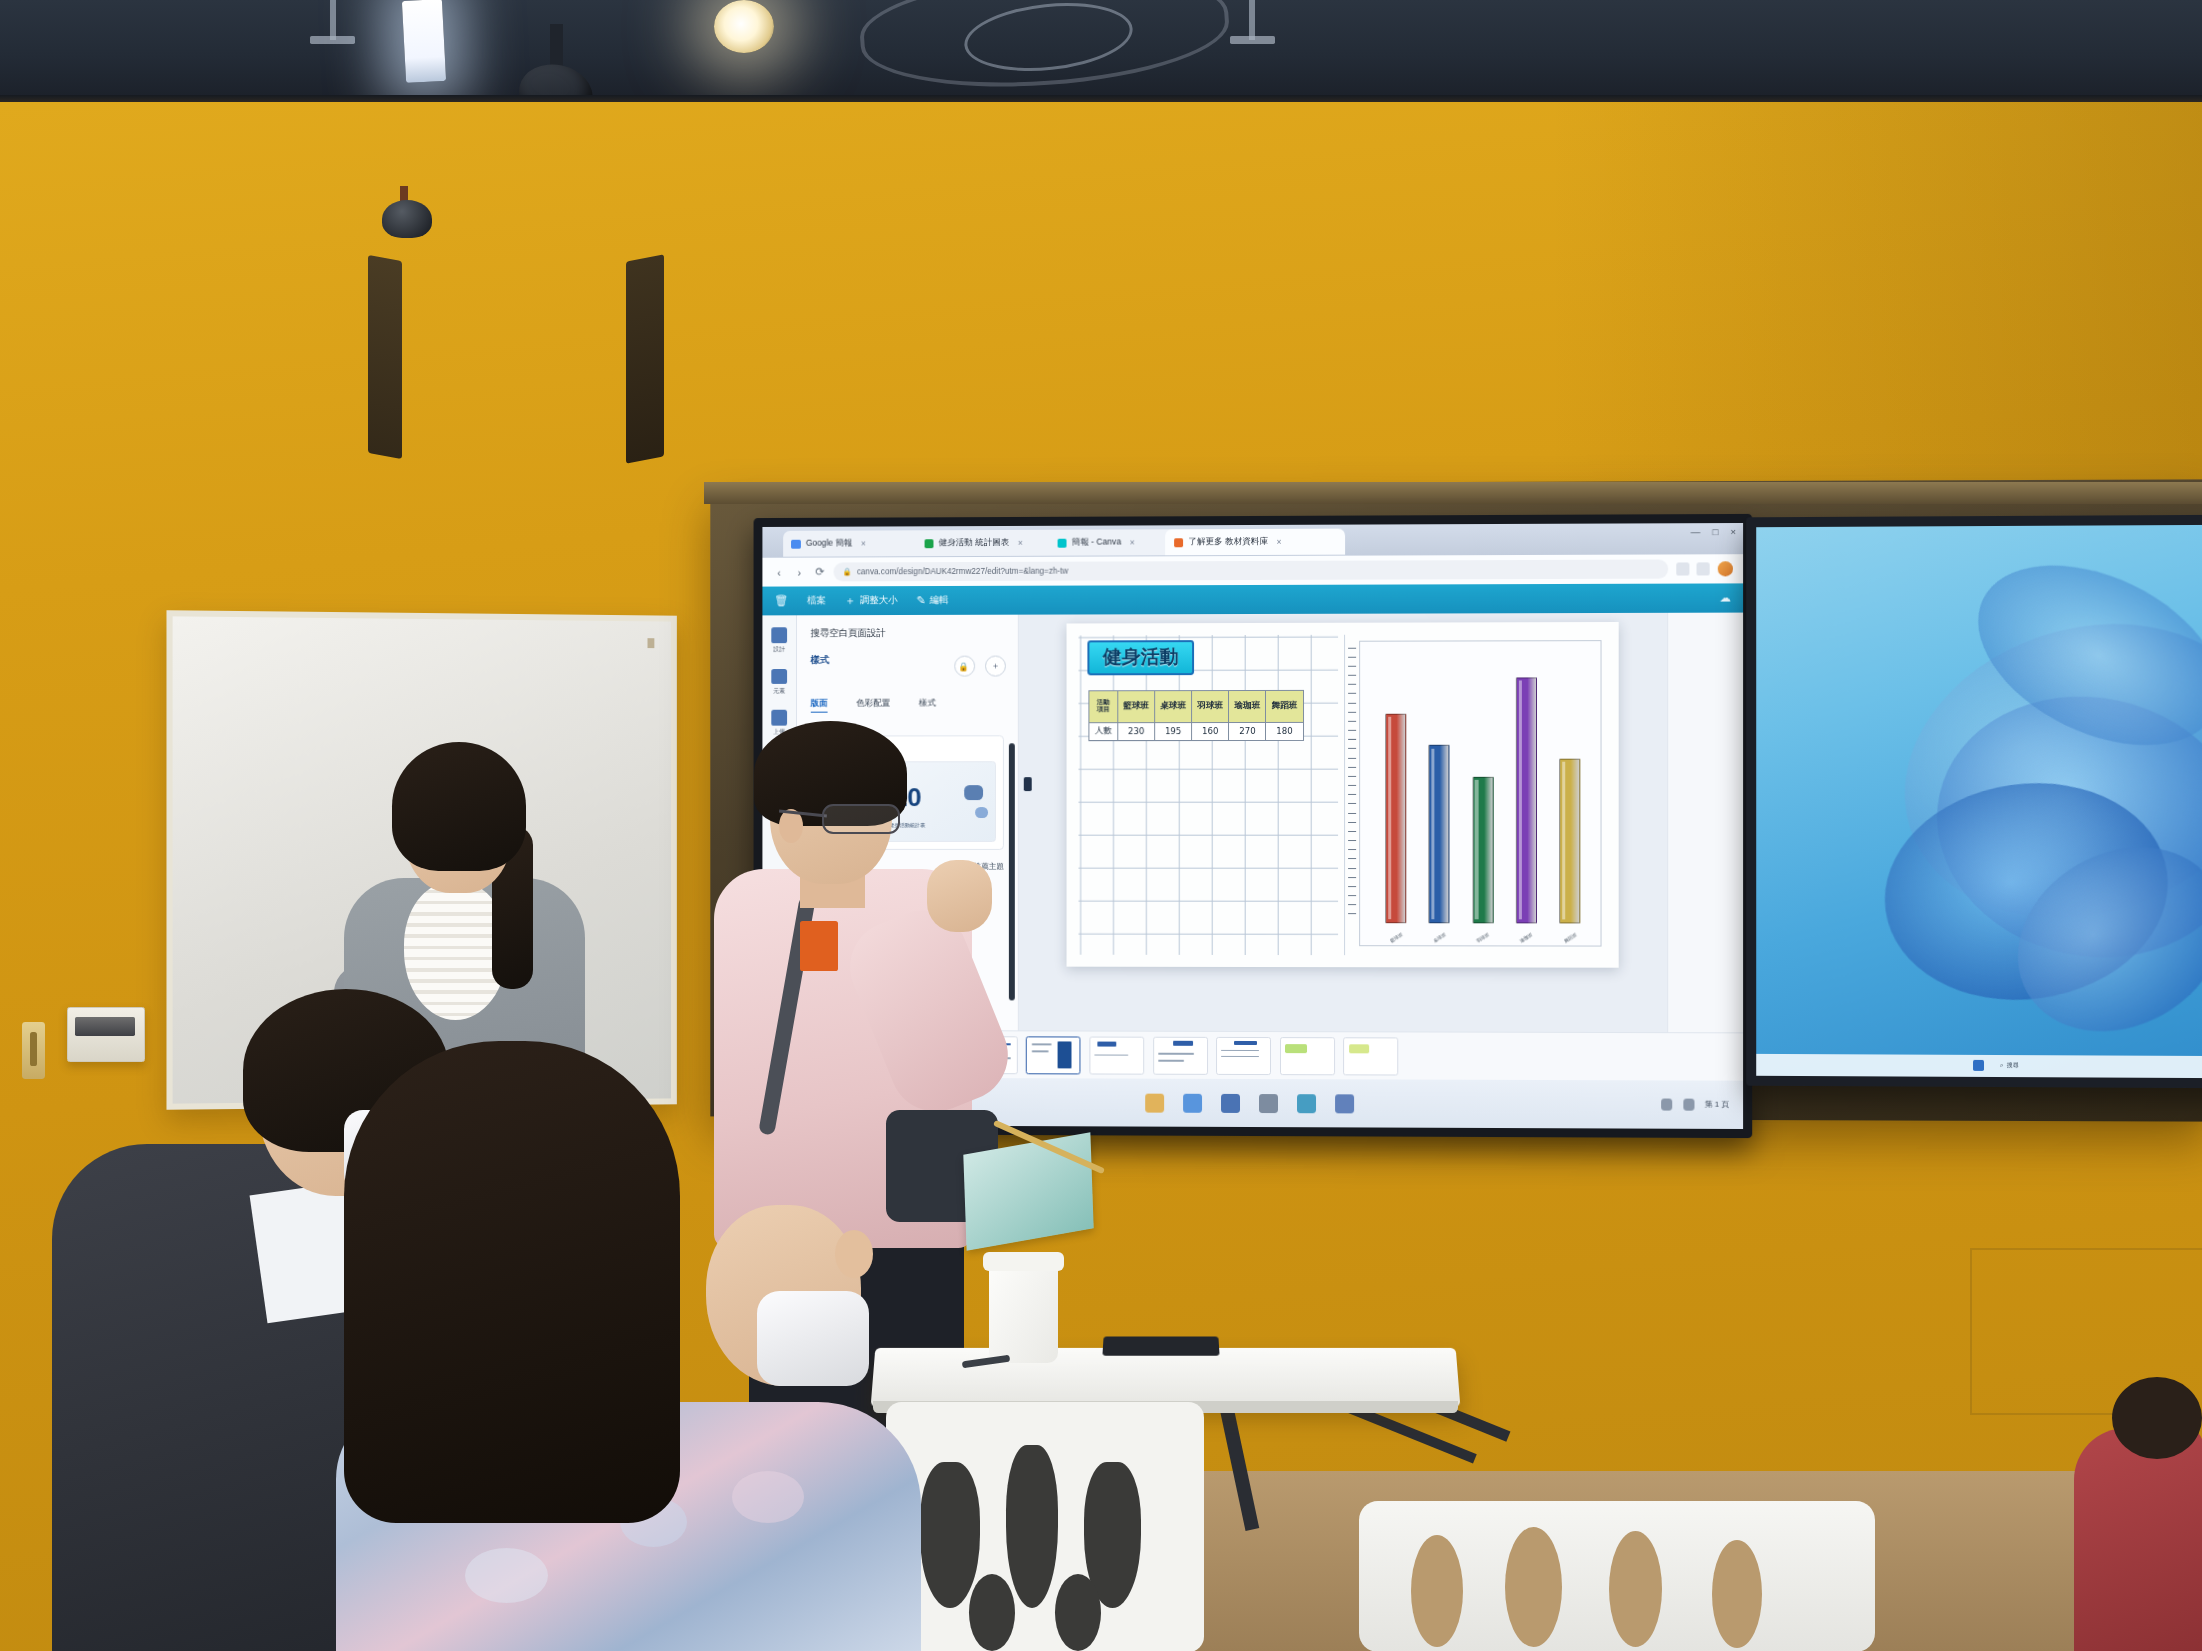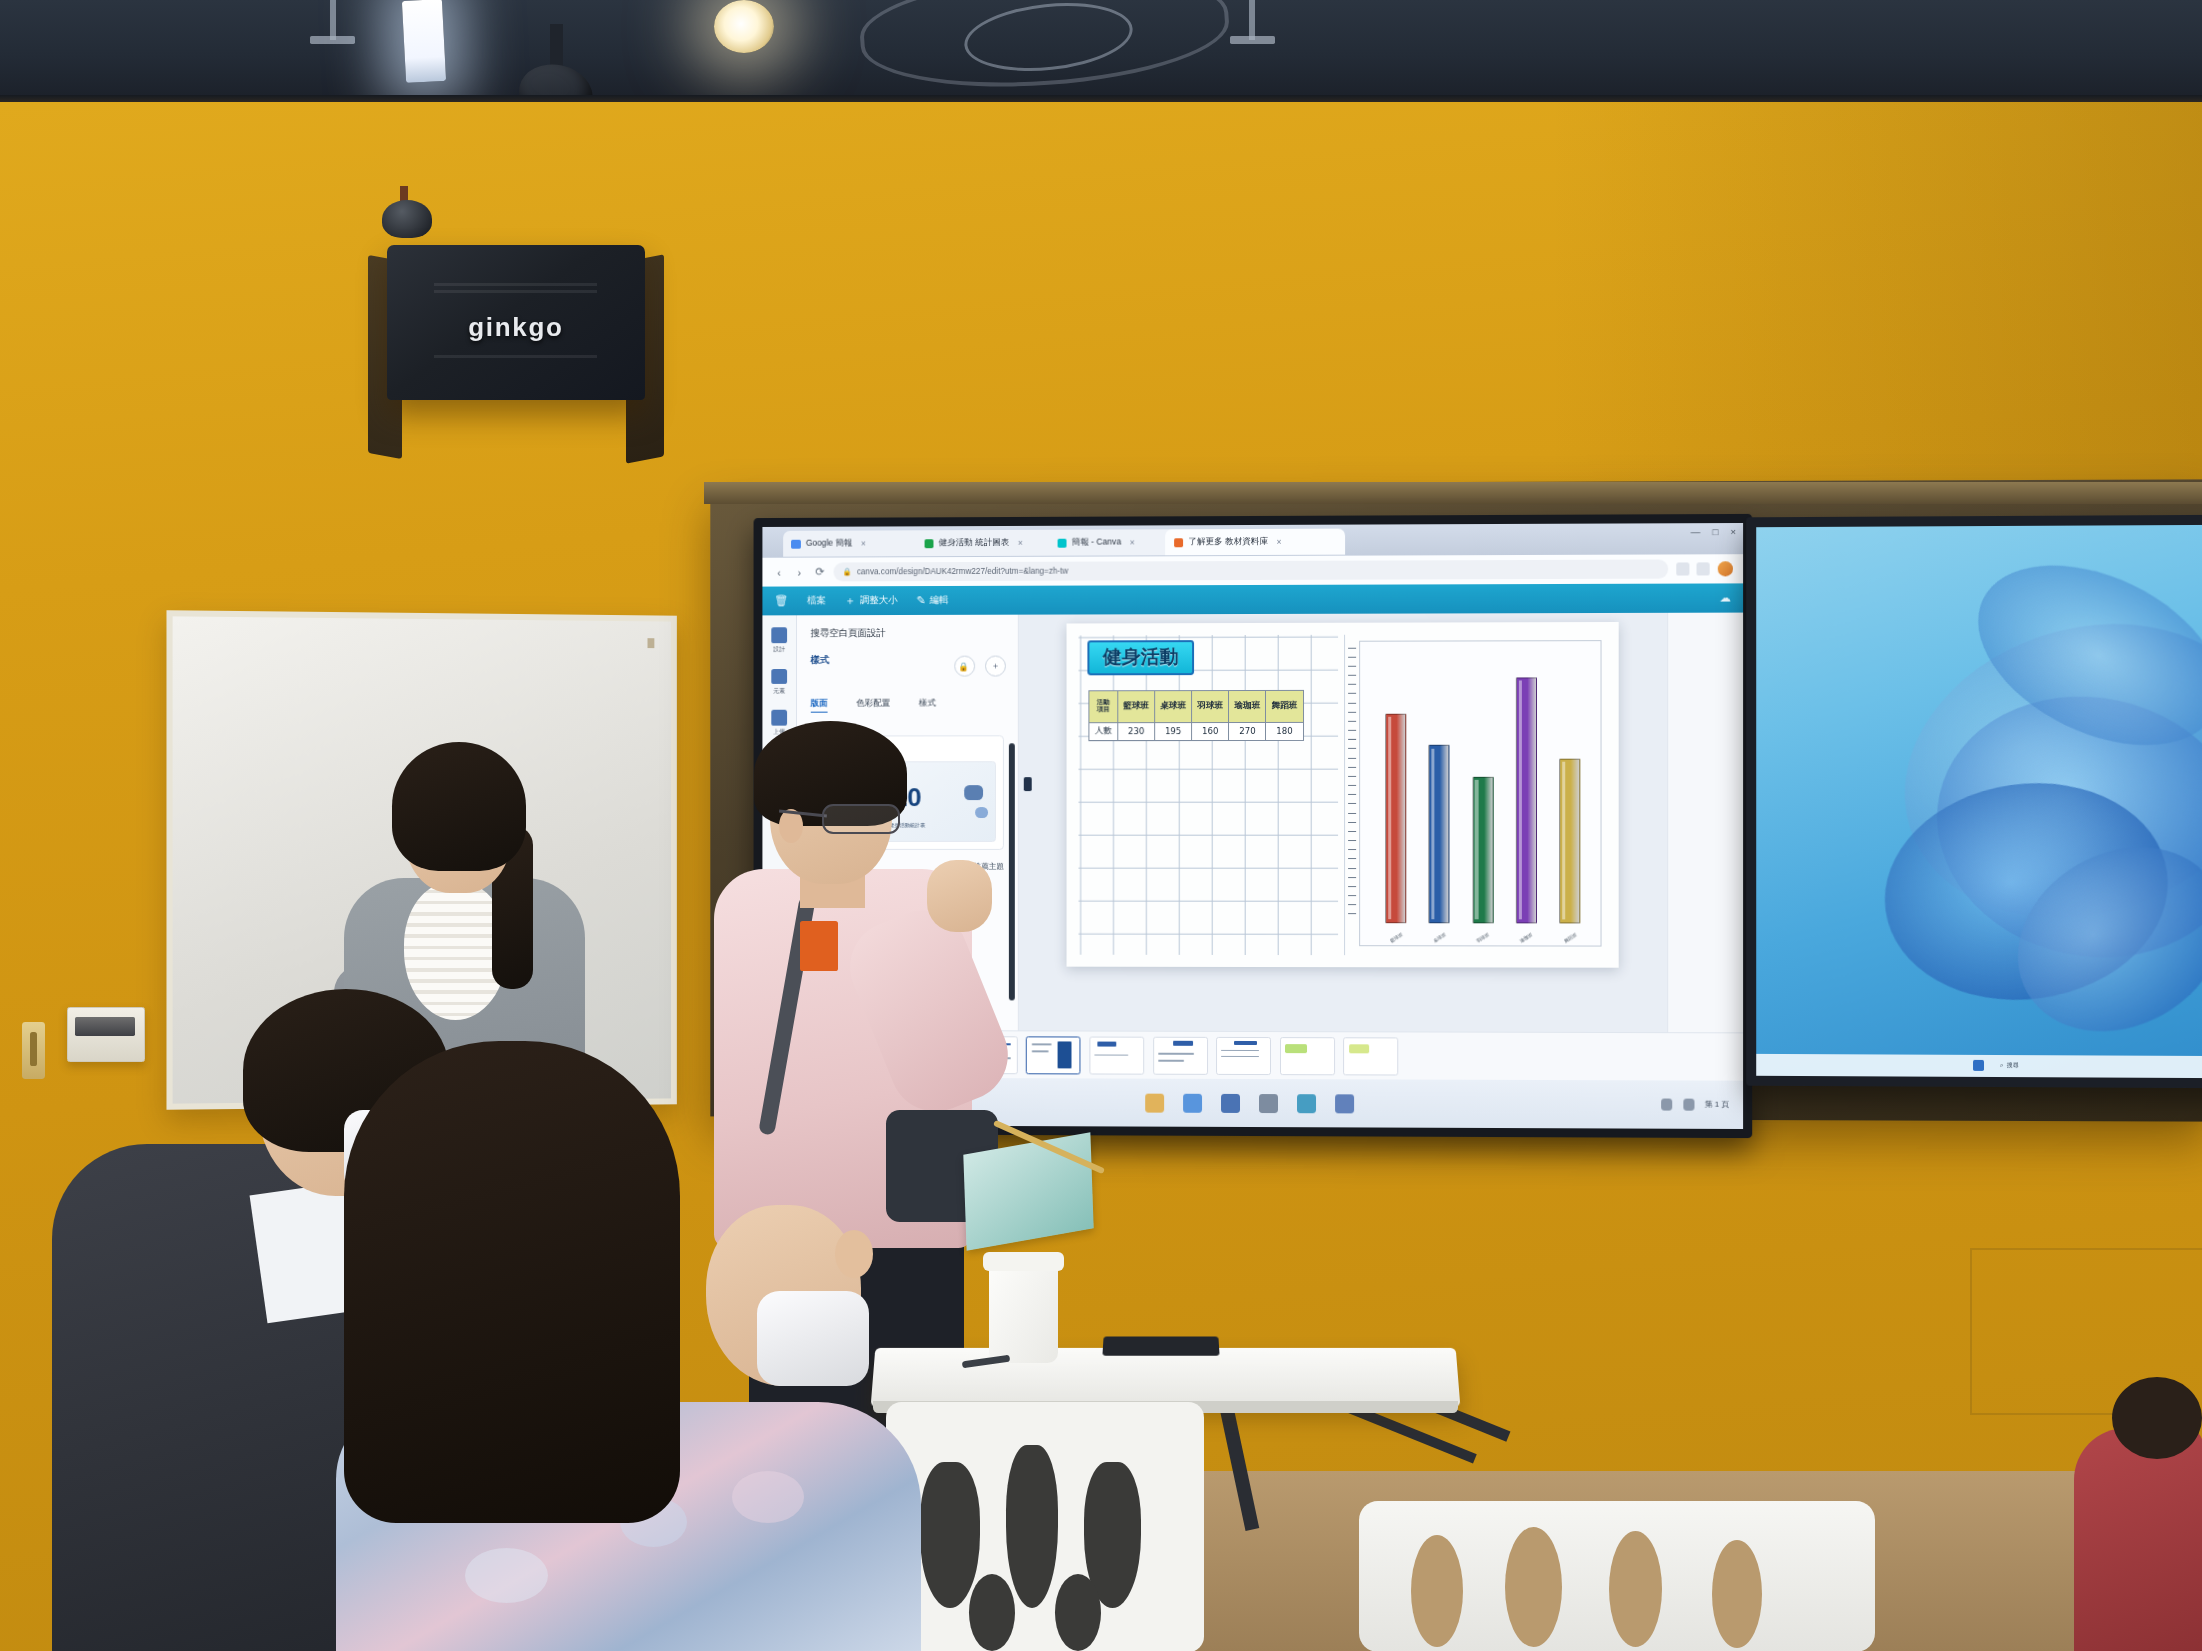--- a/index.html
+++ b/index.html
@@ -300,26 +300,20 @@
 
   <div class="wall"></div>
   <div class="wall-shadow"></div>
   <div class="floor"></div>
 
   <div class="speaker-side"></div>
   <div class="speaker-side2"></div>
   <div class="speaker-mount">
     <div class="stem"></div>
       <div class="knob"></div>
-  </div>
-  <div class="speaker">
-    <div class="speaker-slit" style="top:38px"></div>
-    <div class="speaker-slit" style="top:45px"></div>
-    <div class="speaker-brand">ginkgo</div>
-    <div class="speaker-slit" style="top:110px"></div>
   </div>
 
   <div class="whiteboard">
     <div class="wb-magnet"></div>
   </div>
 
   <div class="wall-hook"></div>
   <div class="wall-panel">
     <div class="screen"></div>
   </div>

